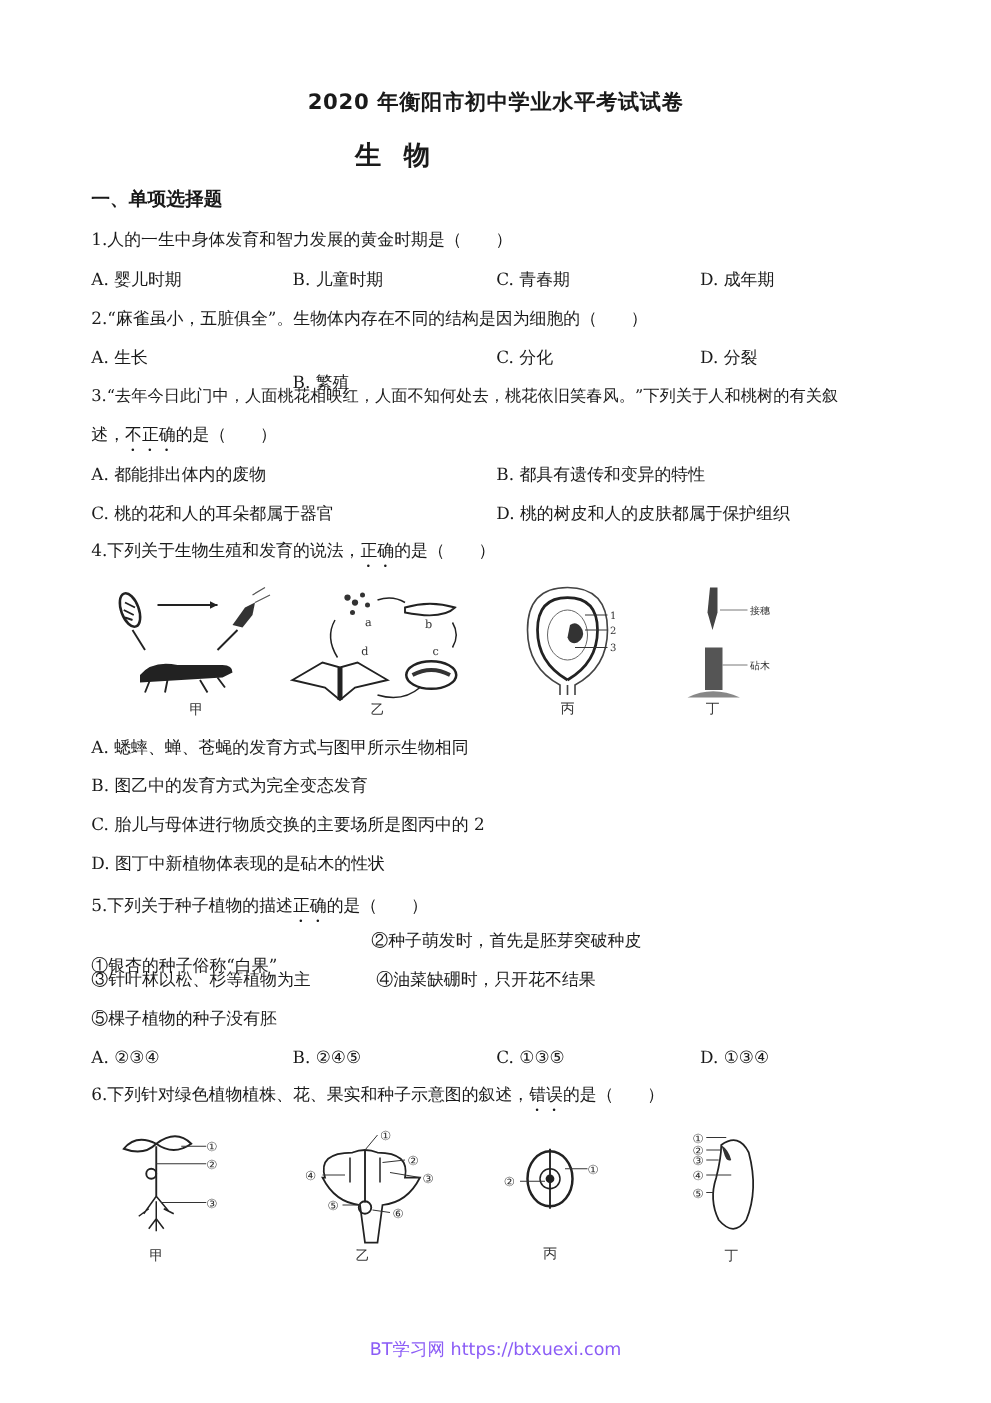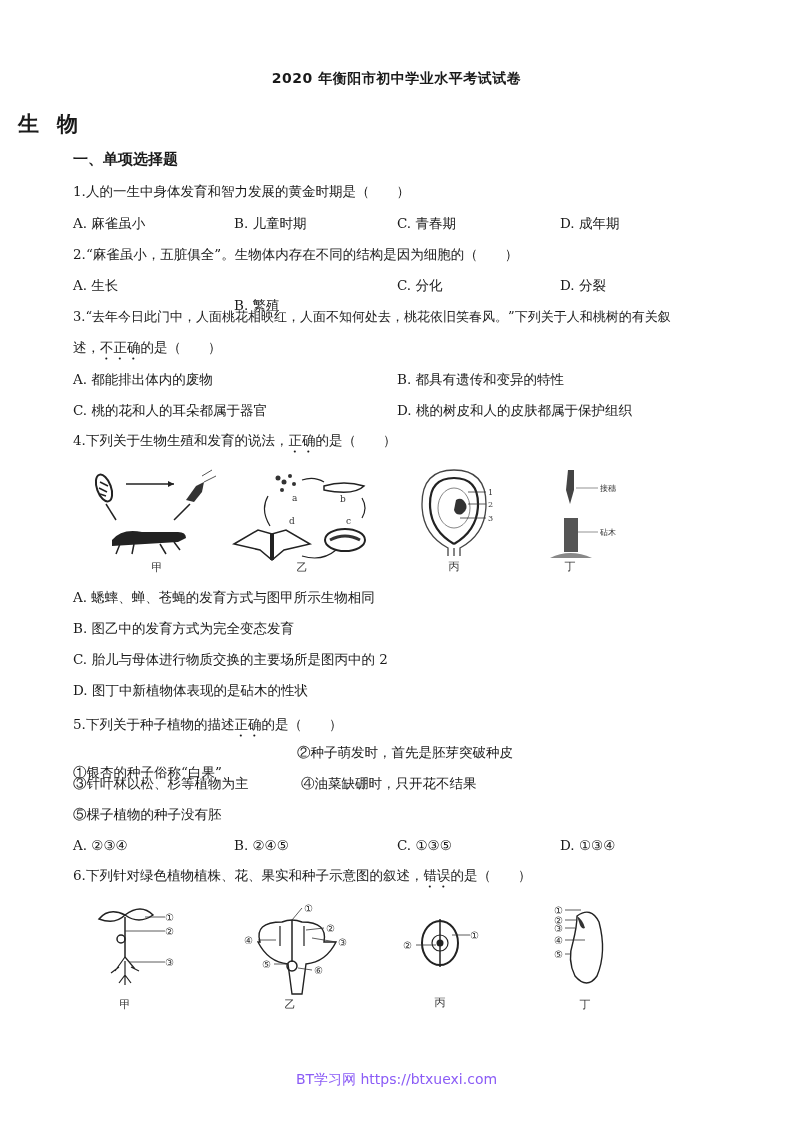--- a/index.html
+++ b/index.html
@@ -5,24 +5,24 @@
   html, body { margin: 0; padding: 0; background: #ffffff; }
   body {
     width: 793px; height: 1122px; position: relative; overflow: hidden;
     font-family: "DejaVu Serif", "Liberation Serif", serif;
     color: #1a1a1a;
   }
   .abs { position: absolute; white-space: nowrap; }
   .title {
     left: 0; width: 793px; top: 70px; text-align: center;
     font-family: "DejaVu Sans", "Liberation Sans", sans-serif;
-    font-weight: bold; font-size: 14px; letter-spacing: 0.5px;
+    font-weight: bold; font-size: 17px; letter-spacing: 0.5px;
   }
   .subject {
-    left: 0; width: 628px; top: 110px; text-align: left;
+    left: 0; width: 628px; top: 110px; text-align: center;
     font-family: "DejaVu Sans", sans-serif;
     font-weight: bold; font-size: 21px; letter-spacing: 18px; text-indent: 18px;
   }
   .section {
     left: 73px; top: 150px; font-family: "DejaVu Sans", sans-serif;
     font-weight: bold; font-size: 15px;
   }
   .q { font-size: 13.5px; left: 73px; }
   .opt { font-size: 13.5px; }
   .dot { text-emphasis: dot; text-emphasis-position: under; margin-top: 43px; -webkit-text-emphasis: dot; -webkit-text-emphasis-position: under; }
@@ -35,21 +35,21 @@
   }
 </style>
 </head>
 <body>
 
 <div class="abs title">2020 年衡阳市初中学业水平考试试卷</div>
 <div class="abs subject">生物</div>
 <div class="abs section">一、单项选择题</div>
 
 <div class="abs q" style="top:183px;">1.人的一生中身体发育和智力发展的黄金时期是（　　）</div>
-<div class="abs opt" style="left:73px;top:215px;">A.  麻雀虽小</div>
+<div class="abs opt" style="left:73px;top:215px;">A.  婴儿时期</div>
 <div class="abs opt" style="left:234px;top:215px;">B.  儿童时期</div>
 <div class="abs opt" style="left:397px;top:215px;">C.  青春期</div>
 <div class="abs opt" style="left:560px;top:215px;">D.  成年期</div>
 
 <div class="abs q" style="top:246px;">2.“麻雀虽小，五脏俱全”。生物体内存在不同的结构是因为细胞的（　　）</div>
 <div class="abs opt" style="left:73px;top:277px;">A.  生长</div>
 <div class="abs opt" style="left:234px;top:265px;margin-top:32px;">B.  繁殖</div>
 <div class="abs opt" style="left:397px;top:277px;">C.  分化</div>
 <div class="abs opt" style="left:560px;top:277px;">D.  分裂</div>
 

